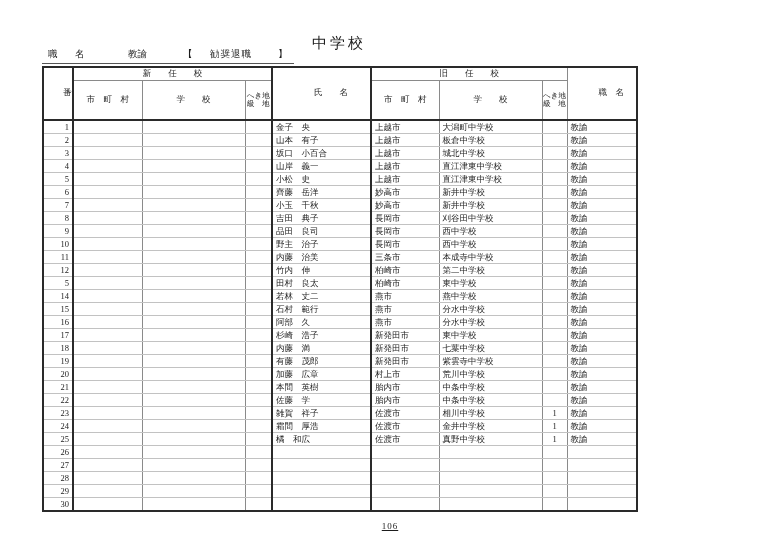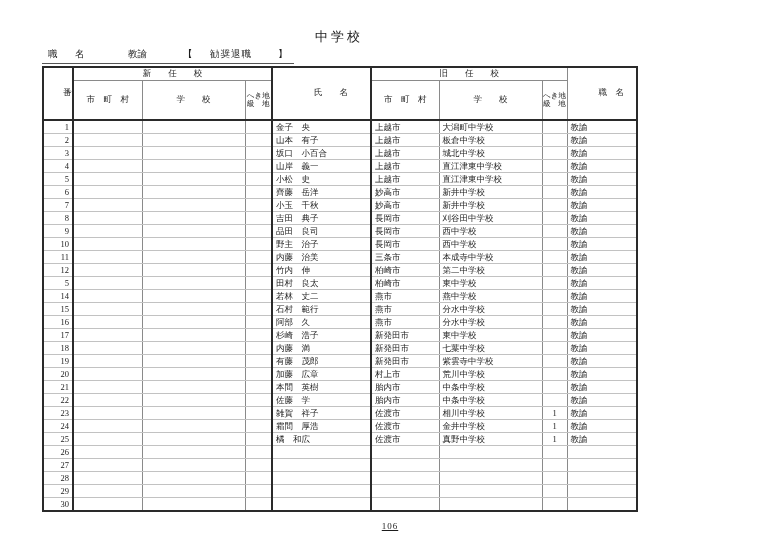--- a/index.html
+++ b/index.html
@@ -4,22 +4,22 @@
 <style>
   * { margin:0; padding:0; box-sizing:border-box; }
   html,body { width:780px; height:551px; }
   body {
     position:relative;
     background:#ffffff;
     font-family:"Liberation Serif","DejaVu Serif",serif;
     color:#1c1c1c;
   }
   .doc-title {
-    position:absolute; top:28px; left:42px; width:594px;
-    text-align:center; font-size:13px; letter-spacing:3px;
+    position:absolute; top:34px; left:42px; width:594px;
+    text-align:center; font-size:15px; letter-spacing:3px;
   }
   .meta-row { position:absolute; top:48px; left:0; width:780px; height:14px; font-size:9.5px; }
   .meta-row span { position:absolute; top:0; white-space:nowrap; }
   .meta-job-label   { left:48px;  letter-spacing:4px; }
   .meta-job-value   { left:128px; }
   .meta-bracket-l   { left:183px; }
   .meta-category    { left:210px; letter-spacing:1px; }
   .meta-bracket-r   { left:278px; }
   .meta-underline {
     position:absolute; top:63px; left:42px; width:252px;

